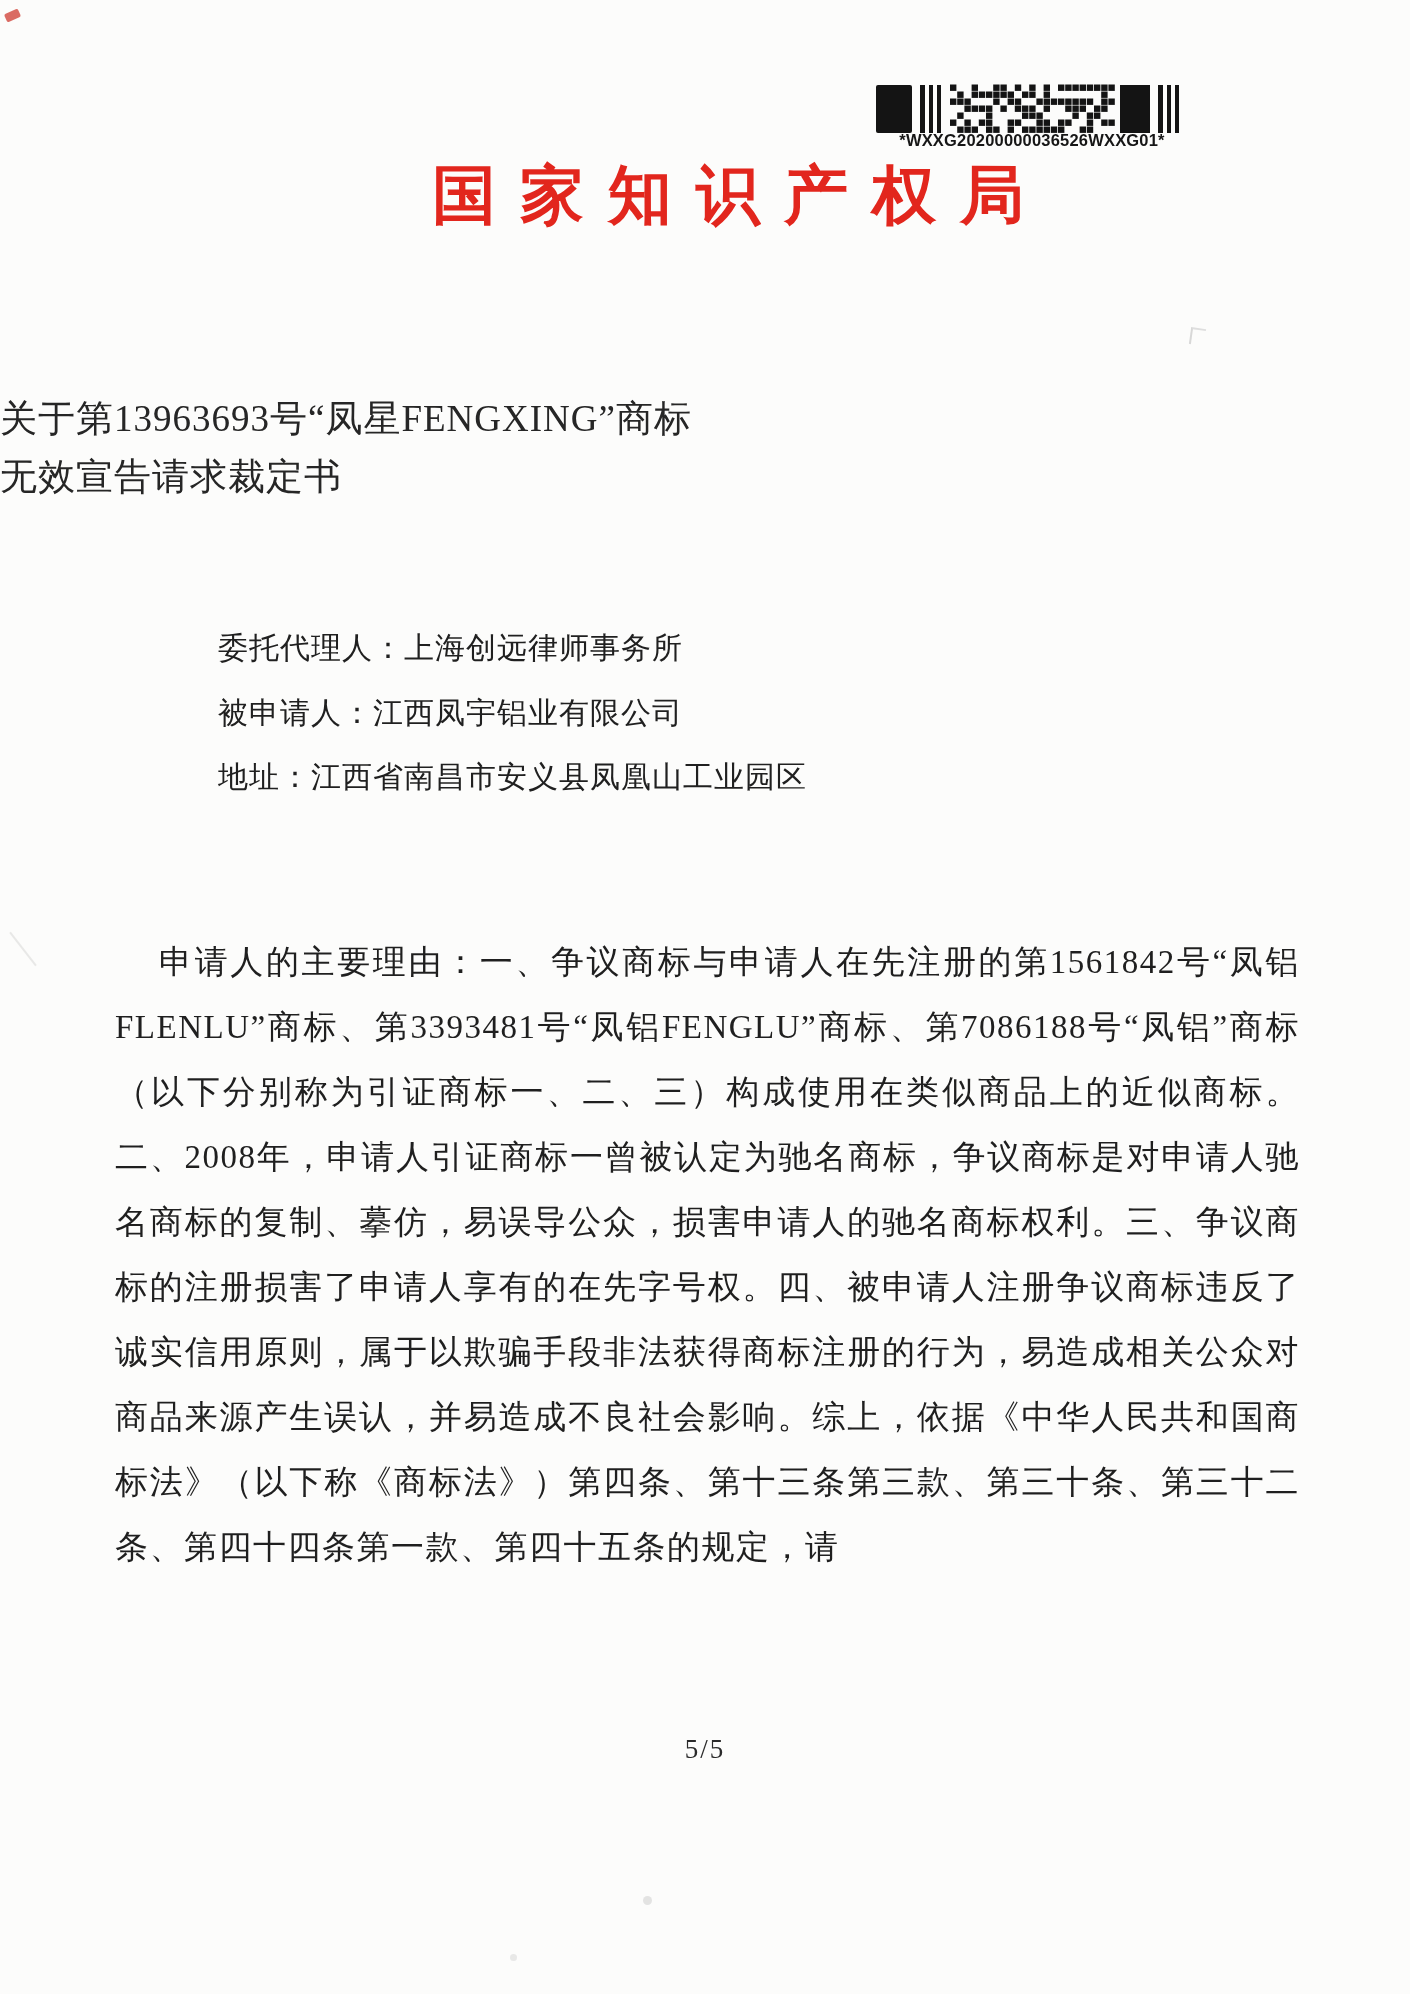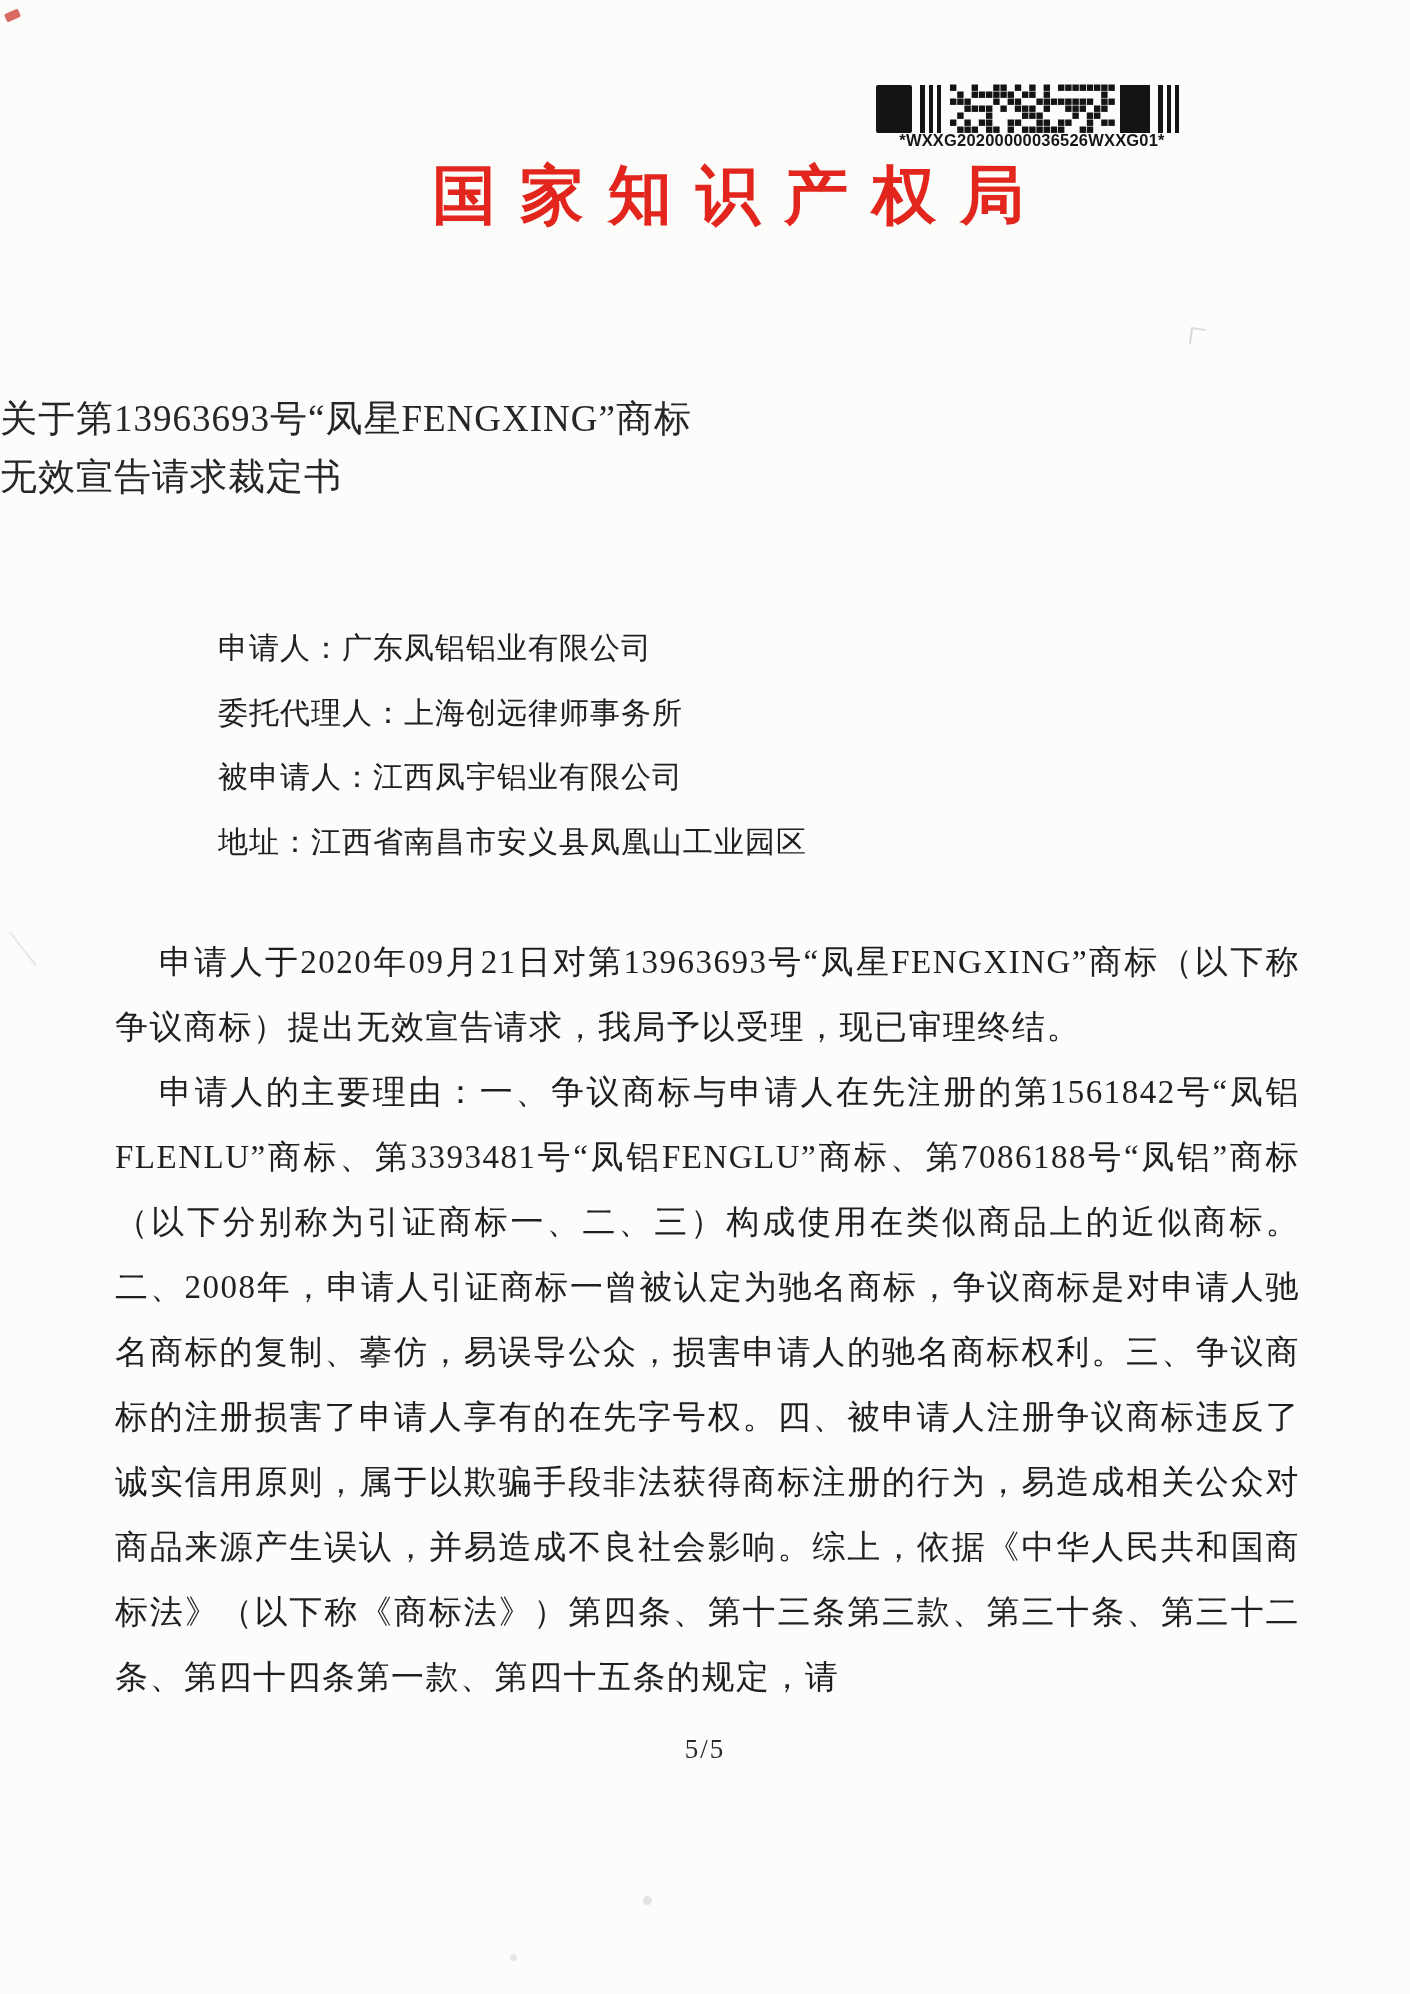--- a/index.html
+++ b/index.html
@@ -186,28 +186,26 @@
 
   <h1 class="agency" style="color: rgb(226, 38, 29); padding-left: 44px;">国家知识产权局</h1>
 
   <div class="doc-title">
     <div>关于第13963693号“凤星FENGXING”商标</div>
     <div>无效宣告请求裁定书</div>
   </div>
 
 
   <div class="parties">
-    <div>申请人：广东凤铝铝业有限公司</div>
     <div>委托代理人：上海创远律师事务所</div>
     <div>被申请人：江西凤宇铝业有限公司</div>
     <div>地址：江西省南昌市安义县凤凰山工业园区</div>
   </div>
 
   <div class="body-text">
-    <p>申请人于2020年09月21日对第13963693号“凤星FENGXING”商标（以下称争议商标）提出无效宣告请求，我局予以受理，现已审理终结。</p>
     <p>申请人的主要理由：一、争议商标与申请人在先注册的第1561842号“凤铝 FLENLU”商标、第3393481号“凤铝FENGLU”商标、第7086188号“凤铝”商标（以下分别称为引证商标一、二、三）构成使用在类似商品上的近似商标。二、2008年，申请人引证商标一曾被认定为驰名商标，争议商标是对申请人驰名商标的复制、摹仿，易误导公众，损害申请人的驰名商标权利。三、争议商标的注册损害了申请人享有的在先字号权。四、被申请人注册争议商标违反了诚实信用原则，属于以欺骗手段非法获得商标注册的行为，易造成相关公众对商品来源产生误认，并易造成不良社会影响。综上，依据《中华人民共和国商标法》（以下称《商标法》）第四条、第十三条第三款、第三十条、第三十二条、第四十四条第一款、第四十五条的规定，请</p>
   </div>
 
   <div class="footer">5/5</div>
 
   <div class="artifact a-red"></div>
   <div class="artifact a-gray1"></div>
   <div class="artifact a-gray2"></div>
   <div class="artifact a-gray3"></div>
   <div class="artifact a-line"></div>

